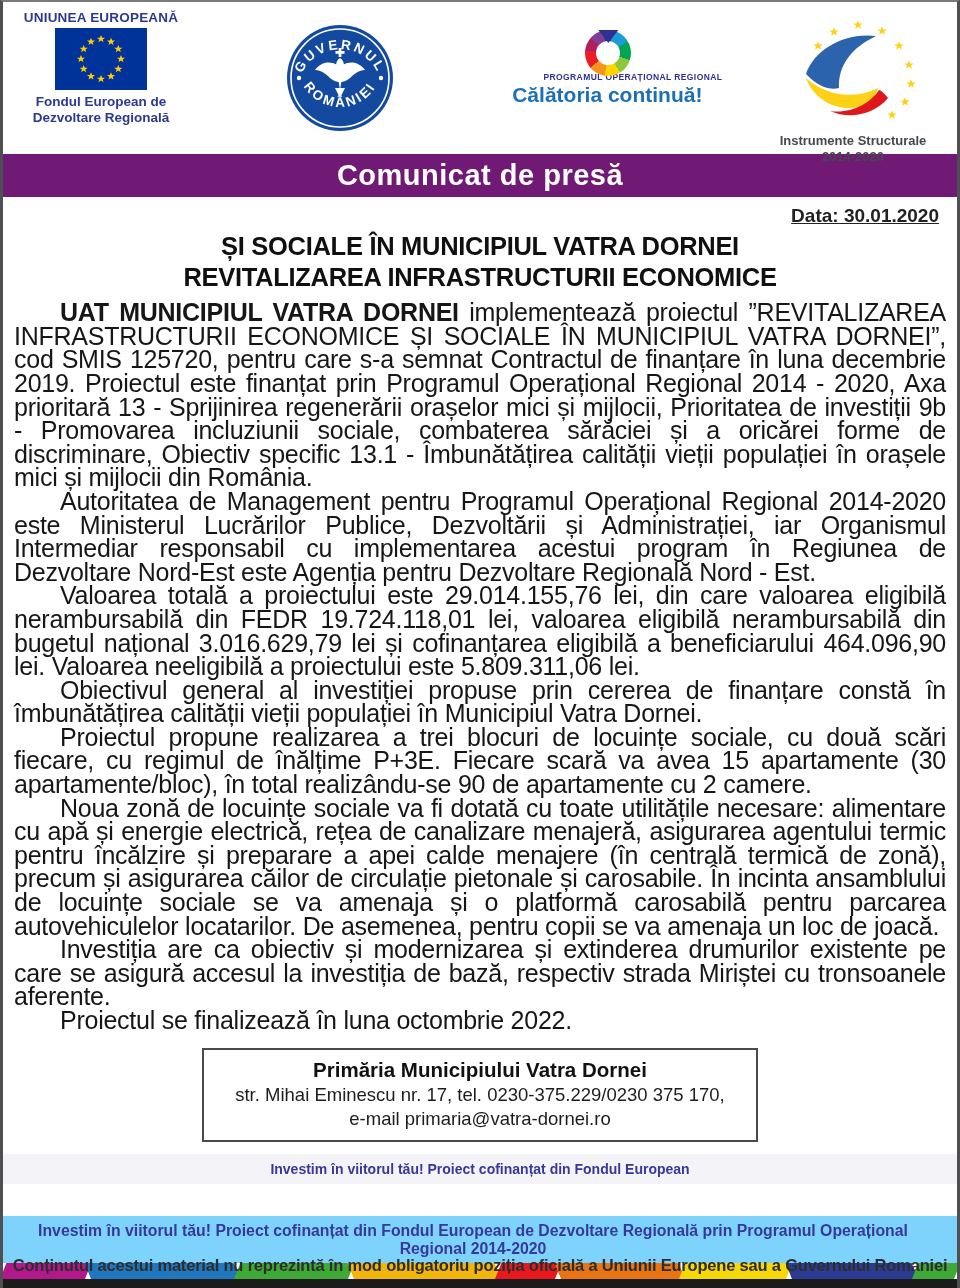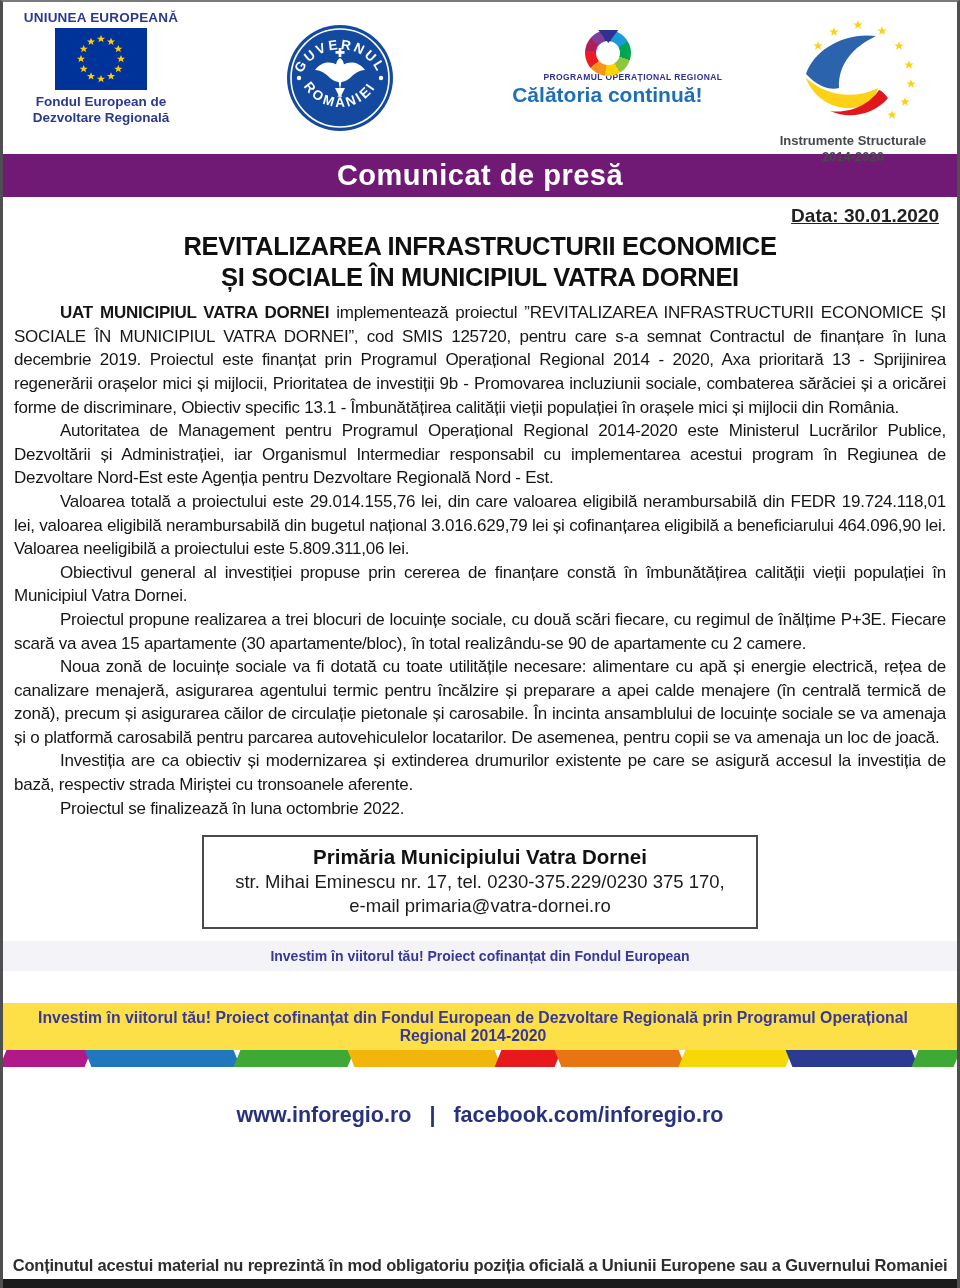--- a/index.html
+++ b/index.html
@@ -30,29 +30,29 @@
   .regio-tag{font-size:21px;font-weight:bold;color:#1d70b8;margin-top:1px;}
   .is-block{width:168px;text-align:center;padding-top:6px;}
   .is-txt{font-size:13px;font-weight:bold;color:#45494d;line-height:1.25;margin-top:1px;}
   
   .banner{height:43px;background:#701a75;display:flex;align-items:center;justify-content:center;}
   .banner span{color:#fff;font-size:29px;font-weight:bold;letter-spacing:.5px;}
   
   .date-line{text-align:right;padding:8px 18px 0 0;font-size:19px;font-weight:bold;color:#222;text-decoration:underline;}
   .doc-title{text-align:center;font-size:25.5px;font-weight:bold;line-height:1.2;margin-top:4px;color:#101010;letter-spacing:-.3px;}
   
-  .body-text{padding:9px 11px 0 11px;font-size:17px;line-height:23.6px;text-align:justify;letter-spacing:-.25px;}
+  .body-text{padding:9px 11px 0 11px;font-size:25px;line-height:23.6px;text-align:justify;letter-spacing:-.25px;}
   .body-text p{margin:0;text-indent:46px;}
   
   .contact-box{width:556px;margin:15px auto 0 auto;border:2px solid #4a4a4a;text-align:center;padding:8px 6px 10px 6px;box-sizing:border-box;}
   .contact-name{font-size:20.5px;font-weight:bold;color:#111;}
   .contact-line{font-size:18.5px;color:#1c1c1c;margin-top:2px;}
   
   .slogan-short{margin-top:12px;background:#f4f4f8;text-align:center;font-size:14px;font-weight:bold;color:#37389a;padding:7px 0;}
-  .slogan-long-band{margin-top:32px;background:#fde047;text-align:center;font-size:15.8px;font-weight:bold;color:#37389a;padding:6px 16px 5px 2px;}
+  .slogan-long-band{margin-top:32px;background:#7dd3fc;text-align:center;font-size:15.8px;font-weight:bold;color:#37389a;padding:6px 16px 5px 2px;}
   .stripe{height:17px;width:100%;display:flex;overflow:hidden;background:#fff;}
   .stripe .seg{display:block;height:100%;transform:skewX(-22deg);}
   .stripe .seg.odd{transform:skewX(22deg);}
   .links-line{margin-top:36px;text-align:center;font-size:21.5px;font-weight:bold;color:#28317e;}
   .links-line .sep{margin:0 18px;}
   .links-line a{color:#28317e;text-decoration:none;}
   .disclaimer{position:absolute;left:0;right:0;bottom:13px;text-align:center;font-size:16.5px;font-weight:bold;color:#2d2d2d;letter-spacing:-.2px;}
   .bottom-bar{position:absolute;left:-3px;right:-3px;bottom:0;height:9px;background:#1b1b1b;}
 </style>
 </head>
@@ -147,22 +147,22 @@
       </div>
     </div>
   </div>
 
   <div class="banner">
     <span>Comunicat de presă</span>
   </div>
 
   <div class="date-line">Data: 30.01.2020</div>
   <div class="doc-title">
+    <div>ȘI SOCIALE ÎN MUNICIPIUL VATRA DORNEI</div>
     <div>REVITALIZAREA INFRASTRUCTURII ECONOMICE</div>
-    <div>ȘI SOCIALE ÎN MUNICIPIUL VATRA DORNEI</div>
   </div>
 
   <div class="body-text">
     <p><b>UAT MUNICIPIUL VATRA DORNEI</b><span> implementează proiectul ”REVITALIZAREA INFRASTRUCTURII ECONOMICE ȘI SOCIALE ÎN MUNICIPIUL VATRA DORNEI”, cod SMIS 125720, pentru care s-a semnat Contractul de finanțare în luna decembrie 2019. Proiectul este finanțat prin Programul Operațional Regional 2014 - 2020, Axa prioritară 13 - Sprijinirea regenerării orașelor mici și mijlocii, Prioritatea de investiții 9b - Promovarea incluziunii sociale, combaterea sărăciei și a oricărei forme de discriminare, Obiectiv specific 13.1 - Îmbunătățirea calității vieții populației în orașele mici și mijlocii din România.</span></p>
     <p>Autoritatea de Management pentru Programul Operațional Regional 2014-2020 este Ministerul Lucrărilor Publice, Dezvoltării și Administrației, iar Organismul Intermediar responsabil cu implementarea acestui program în Regiunea de Dezvoltare Nord-Est este Agenția pentru Dezvoltare Regională Nord - Est.</p>
     <p>Valoarea totală a proiectului este 29.014.155,76 lei, din care valoarea eligibilă nerambursabilă din FEDR 19.724.118,01 lei, valoarea eligibilă nerambursabilă din bugetul național 3.016.629,79 lei și cofinanțarea eligibilă a beneficiarului 464.096,90 lei. Valoarea neeligibilă a proiectului este 5.809.311,06 lei.</p>
     <p>Obiectivul general al investiției propuse prin cererea de finanțare constă în îmbunătățirea calității vieții populației în Municipiul Vatra Dornei.</p>
     <p>Proiectul propune realizarea a trei blocuri de locuințe sociale, cu două scări fiecare, cu regimul de înălțime P+3E. Fiecare scară va avea 15 apartamente (30 apartamente/bloc), în total realizându-se 90 de apartamente cu 2 camere.</p>
     <p>Noua zonă de locuințe sociale va fi dotată cu toate utilitățile necesare: alimentare cu apă și energie electrică, rețea de canalizare menajeră, asigurarea agentului termic pentru încălzire și preparare a apei calde menajere (în centrală termică de zonă), precum și asigurarea căilor de circulație pietonale și carosabile. În incinta ansamblului de locuințe sociale se va amenaja și o platformă carosabilă pentru parcarea autovehiculelor locatarilor. De asemenea, pentru copii se va amenaja un loc de joacă.</p>
     <p>Investiția are ca obiectiv și modernizarea și extinderea drumurilor existente pe care se asigură accesul la investiția de bază, respectiv strada Miriștei cu tronsoanele aferente.</p>

